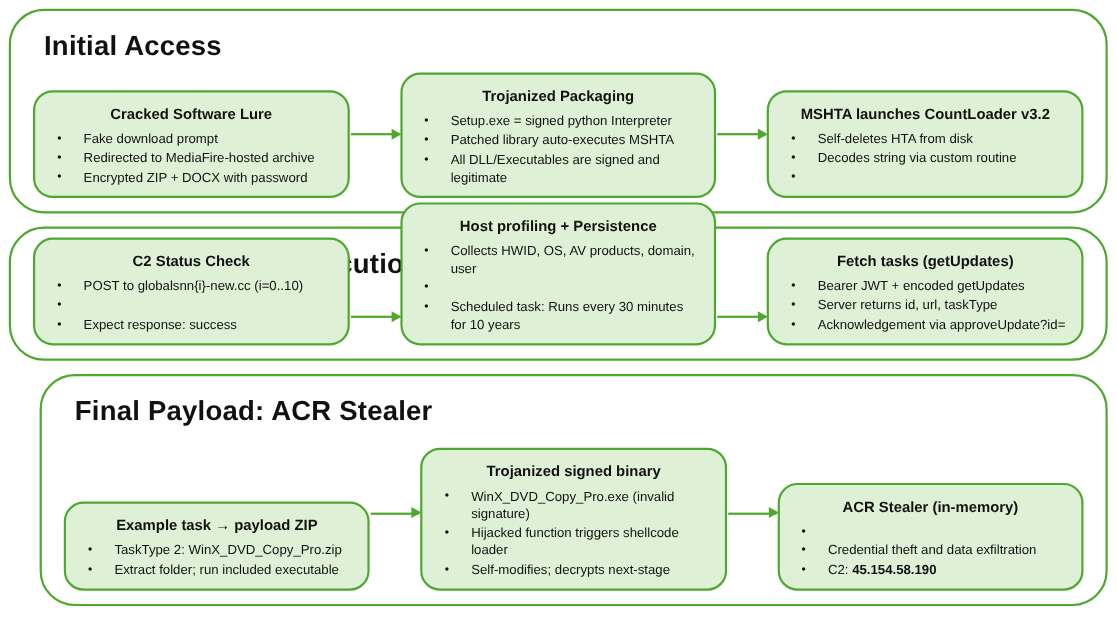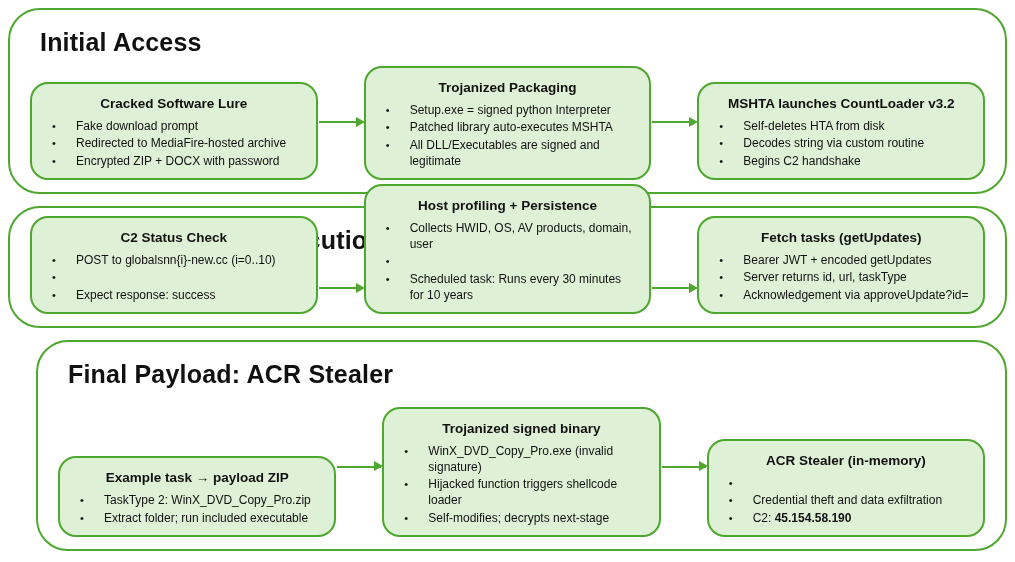--- a/index.html
+++ b/index.html
@@ -114,21 +114,20 @@
             <li class="bullet">
               <span class="marker">•</span>
               <span class="bullet-text">Self-deletes HTA from disk</span>
             </li>
             <li class="bullet">
               <span class="marker">•</span>
               <span class="bullet-text">Decodes string via custom routine</span>
             </li>
             <li class="bullet">
               <span class="marker">•</span>
-              <span class="bullet-text">Begins C2 handshake</span>
             </li>
           </ul>
         </div>
       </div>
     </div>
     <div class="group">
       <div class="group-title">CountLoader v3.2 Execution and C2</div>
       <div class="row">
         <div class="box">
           <div class="box-title">C2 Status Check</div>

